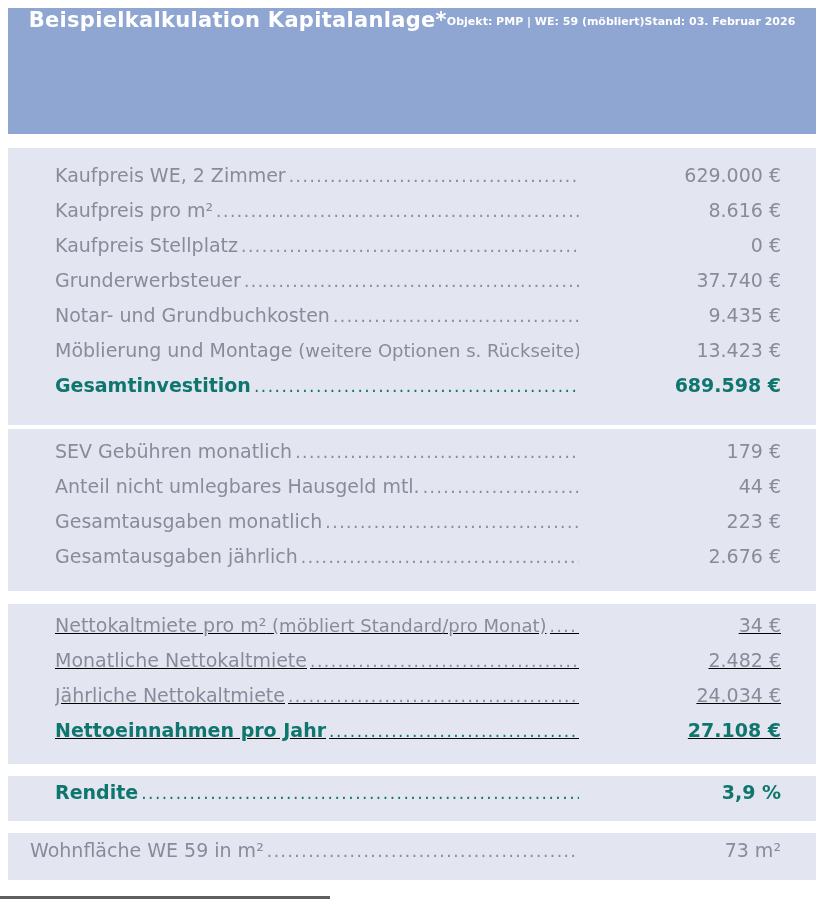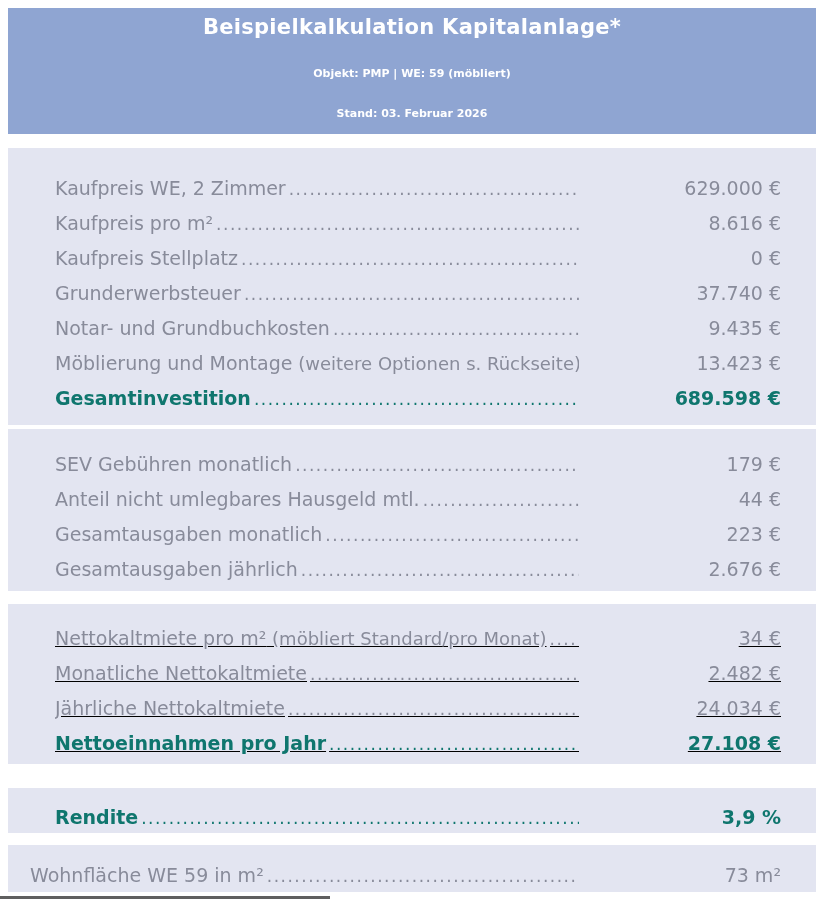--- a/index.html
+++ b/index.html
@@ -16,23 +16,22 @@
     overflow: hidden;
   }
   .header {
     margin: 8px 16px 0 8px;
     width: 808px;
     height: 126px;
     background: #8fa5d2;
     color: #ffffff;
     text-align: center;
     display: flex;
-    flex-direction: column;
+    flex-direction: row;
     justify-content: center;
-    gap: 12px;
   }
   .header .title {
     font-size: 21px;
     font-weight: 700;
     letter-spacing: 0.3px;
     margin-bottom: 9px;
   }
   .header .sub {
     font-size: 11px;
     font-weight: 700;
@@ -42,26 +41,26 @@
     margin-left: 8px;
     width: 808px;
     background: #e3e5f1;
     box-sizing: border-box;
     padding-left: 47px;
     padding-right: 35px;
   }
   .block-0 { margin-top: 14px; padding-top: 16px; padding-bottom: 16px; }
   .block-1 { margin-top: 4px; padding-top: 11px; padding-bottom: 11px; }
   .block-2 { margin-top: 13px; padding-top: 10px; padding-bottom: 10px; text-decoration: underline; }
-  .block-3 { margin-top: 24px; padding-top: 5px;  padding-bottom: 5px;  }
+  .block-3 { margin-top: 12px; padding-top: 5px;  padding-bottom: 5px;  }
   .block-4 { margin-top: 12px; padding-top: 6px;  padding-bottom: 6px; padding-left: 22px;  }
   .row {
     height: 35px;
     display: flex;
-    align-items: flex-end;
+    align-items: flex-start;
     font-size: 19px;
     color: #888b9a;
   }
   .row.bold {
     font-weight: 700;
     color: #0f766e;
   }
   .label-wrap {
     flex: 1;
     min-width: 0;

